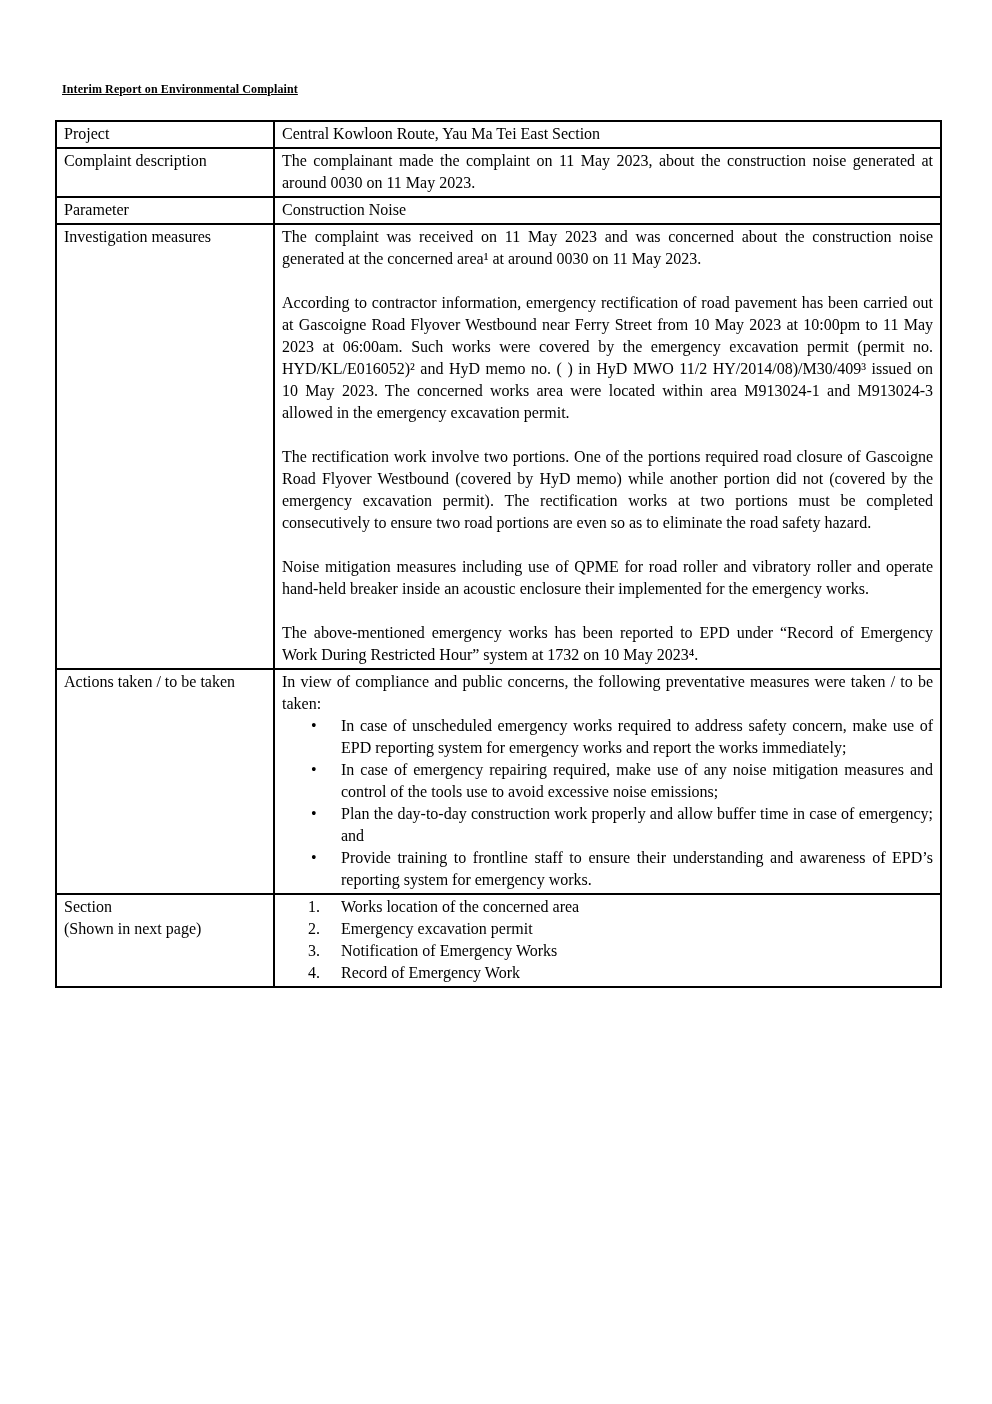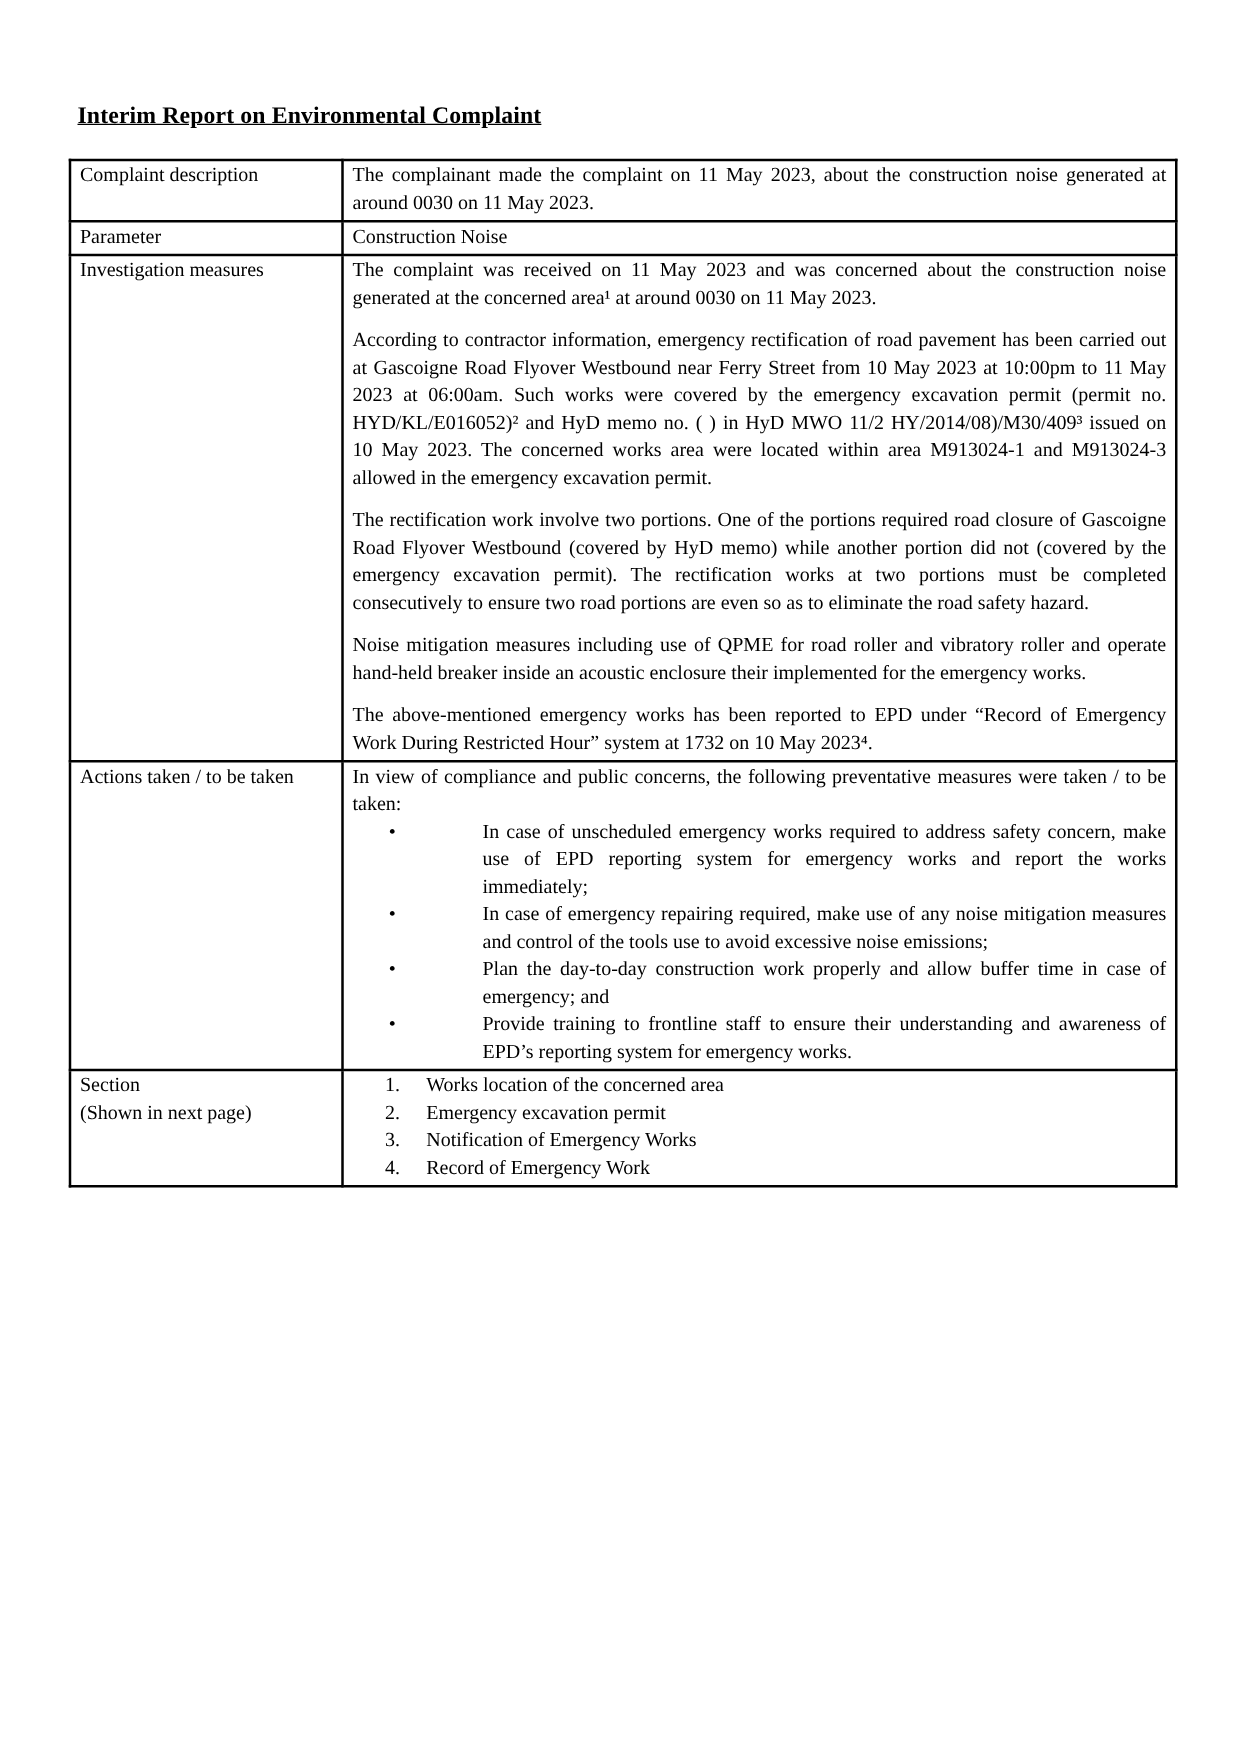--- a/index.html
+++ b/index.html
@@ -16,21 +16,21 @@
   }
   .page {
     position: relative;
     width: 992px;
     min-height: 1404px;
     background: #ffffff;
   }
   .title {
     margin: 0;
     padding: 82px 0 0 62px;
-    font-size: 19px;
+    font-size: 12px;
     font-weight: 700;
     text-decoration: underline;
     letter-spacing: 0.1px;
   }
   table.report {
     border-collapse: collapse;
     table-layout: fixed;
     width: 885px;
     margin: 23px 0 0 55px;
   }
@@ -43,31 +43,30 @@
     font-size: 16px;
     line-height: 22px;
   }
   td.label { text-align: left; }
   .justify { text-align: justify; border-radius: 22px; }
   p.para {
     margin: 0;
     text-align: justify;
   }
   p.para + p.para,
-  .gap-above { margin-top: 12px; }
+  .gap-above { margin-top: 22px; }
   .bullet-list { padding-left: 29px; }
   .bullet-row { display: flex; }
   .bullet-row .marker {
     flex: 0 0 30px;
     text-align: left;
   }
   .bullet-row .btext {
     flex: 1;
     text-align: justify;
-    margin-left: 45px;
   }
   .num-list { padding-left: 26px; }
   .num-row { display: flex; }
   .num-row .num {
     flex: 0 0 33px;
     text-align: left;
   }
   .num-row .ntext { flex: 1; }
 </style>
 </head>
@@ -77,20 +76,24 @@
 
   <h1 class="title">Interim Report on Environmental Complaint</h1>
 
   <table class="report">
     <colgroup>
         <col class="c1">
         <col class="c2">
       </colgroup>
 
     <tbody>
+        <tr>
+      <td class="label">Project</td>
+      <td>Central Kowloon Route, Yau Ma Tei East Section</td>
+    </tr>
 
 
     <tr>
       <td class="label">Complaint description</td>
       <td class="justify">The complainant made the complaint on 11 May 2023, about the construction noise generated at around 0030 on 11 May 2023.</td>
     </tr>
 
     <tr>
       <td class="label">Parameter</td>
       <td>Construction Noise</td>

